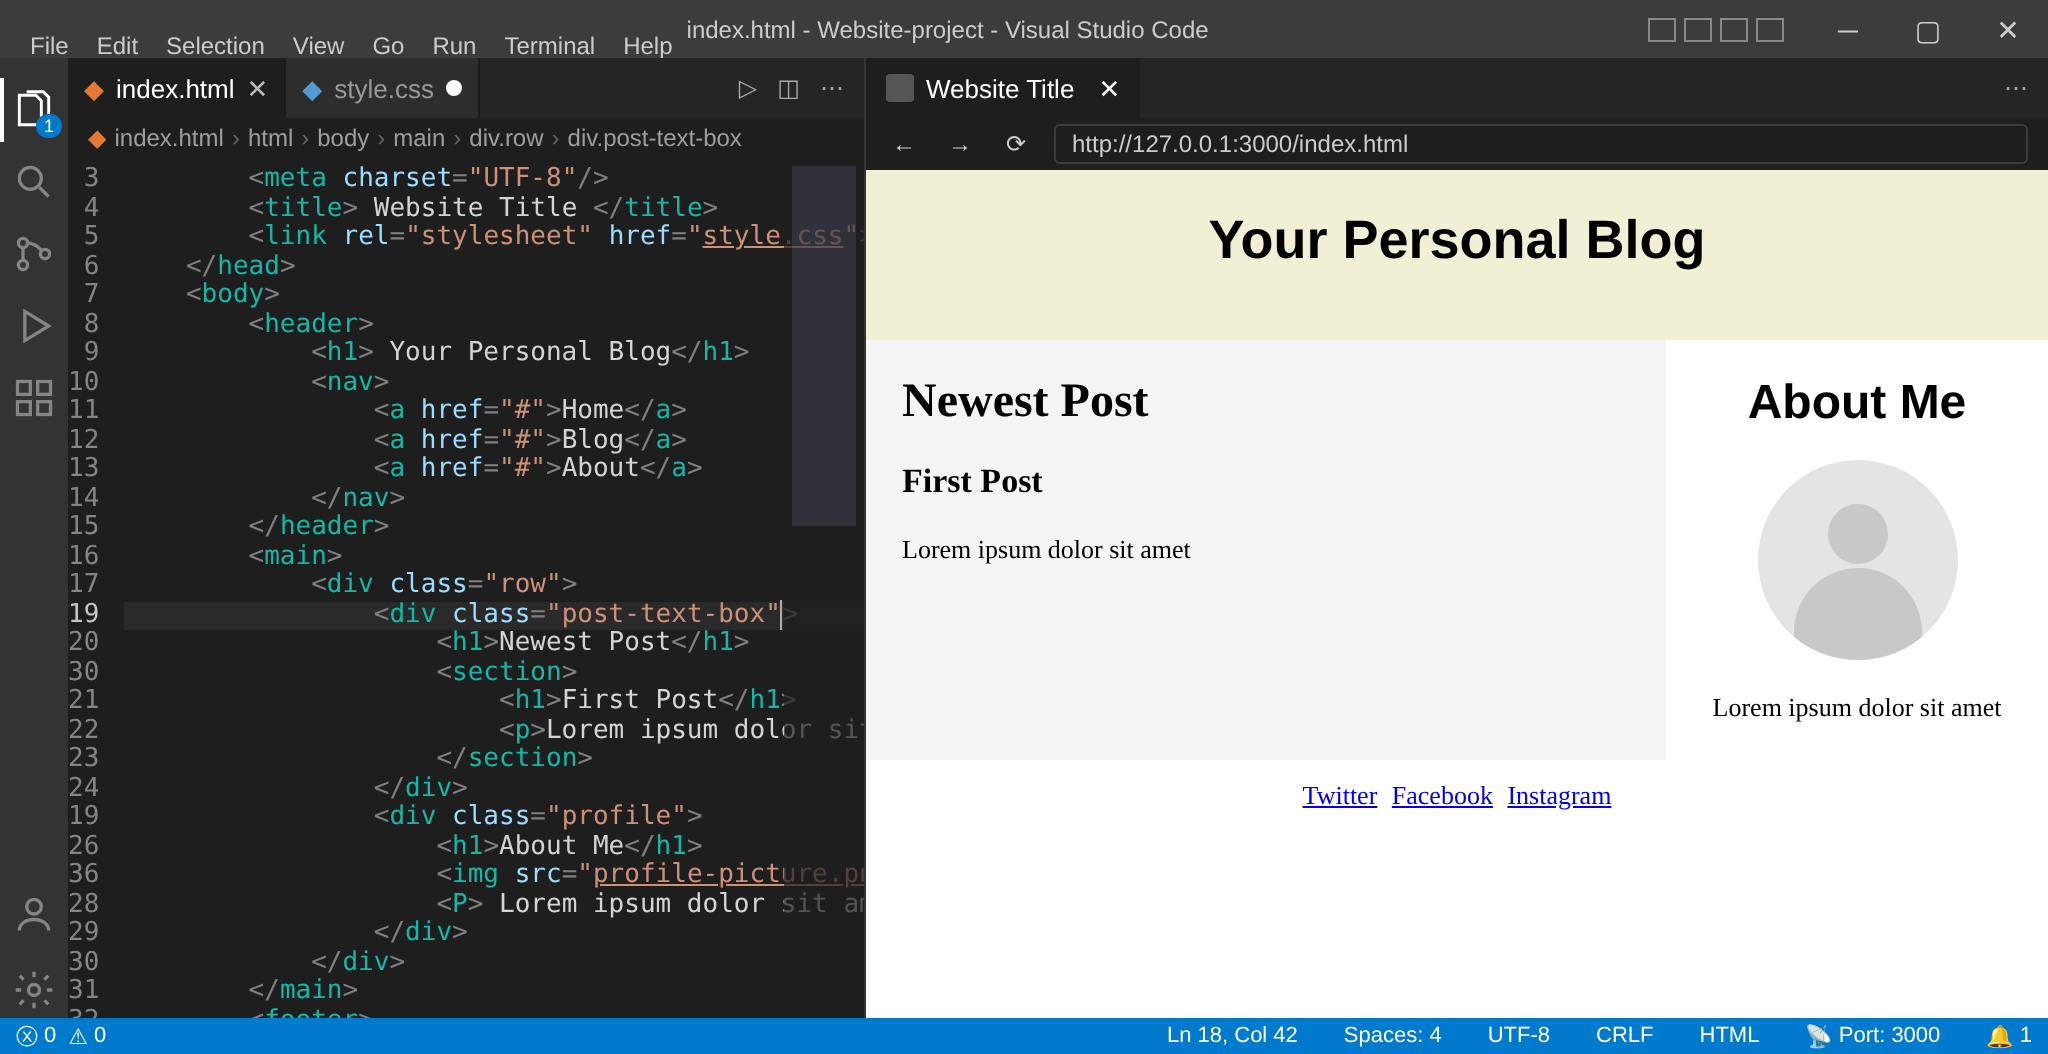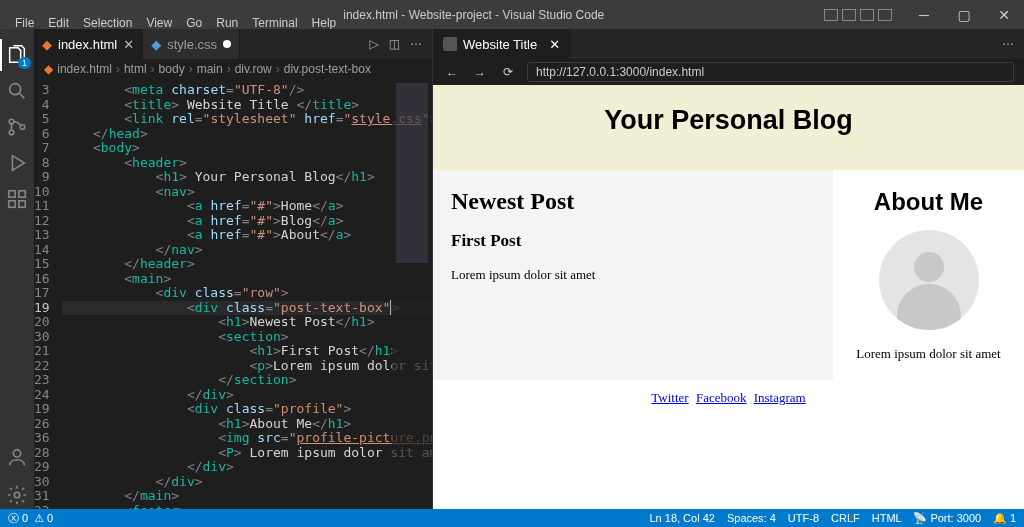--- a/index.html
+++ b/index.html
@@ -87,21 +87,21 @@
   .avatar { width:100px; height:100px; border-radius:50%; background:#e4e4e4; margin:0 auto 16px auto; position:relative; overflow:hidden; }
   .avatar::before { content:""; position:absolute; top:22px; left:35px; width:30px; height:30px; border-radius:50%; background:#c8c8c8; }
   .avatar::after { content:""; position:absolute; top:54px; left:18px; width:64px; height:64px; border-radius:50%; background:#c8c8c8; }
   .pg-profile p { font-size:13px; font-family: Georgia, serif; }
   .pg-footer { text-align:center; padding:10px; font-size:13px; }
   .pg-footer a { color:#0000ee; text-decoration:underline; margin:0 2px; }
   
   
   .status { position:absolute; bottom:0; left:0; right:0; height:18px; background:#007acc; color:#fff; display:flex; align-items:center; font-size:11px; padding:0 8px; }
   .status .left { display:flex; gap:6px; align-items:center; }
-  .status .right { margin-left:auto; display:flex; gap:12px; align-items:center; }
+  .status .right { margin-left:auto; display:flex; gap:23px; align-items:center; }
   .status .item { display:flex; align-items:center; gap:3px; }
 </style>
 </head>
 <body>
 
 <div class="titlebar">
   <div class="menu" id="menu">
       <span>File</span>
       <span>Edit</span>
       <span>Selection</span>

